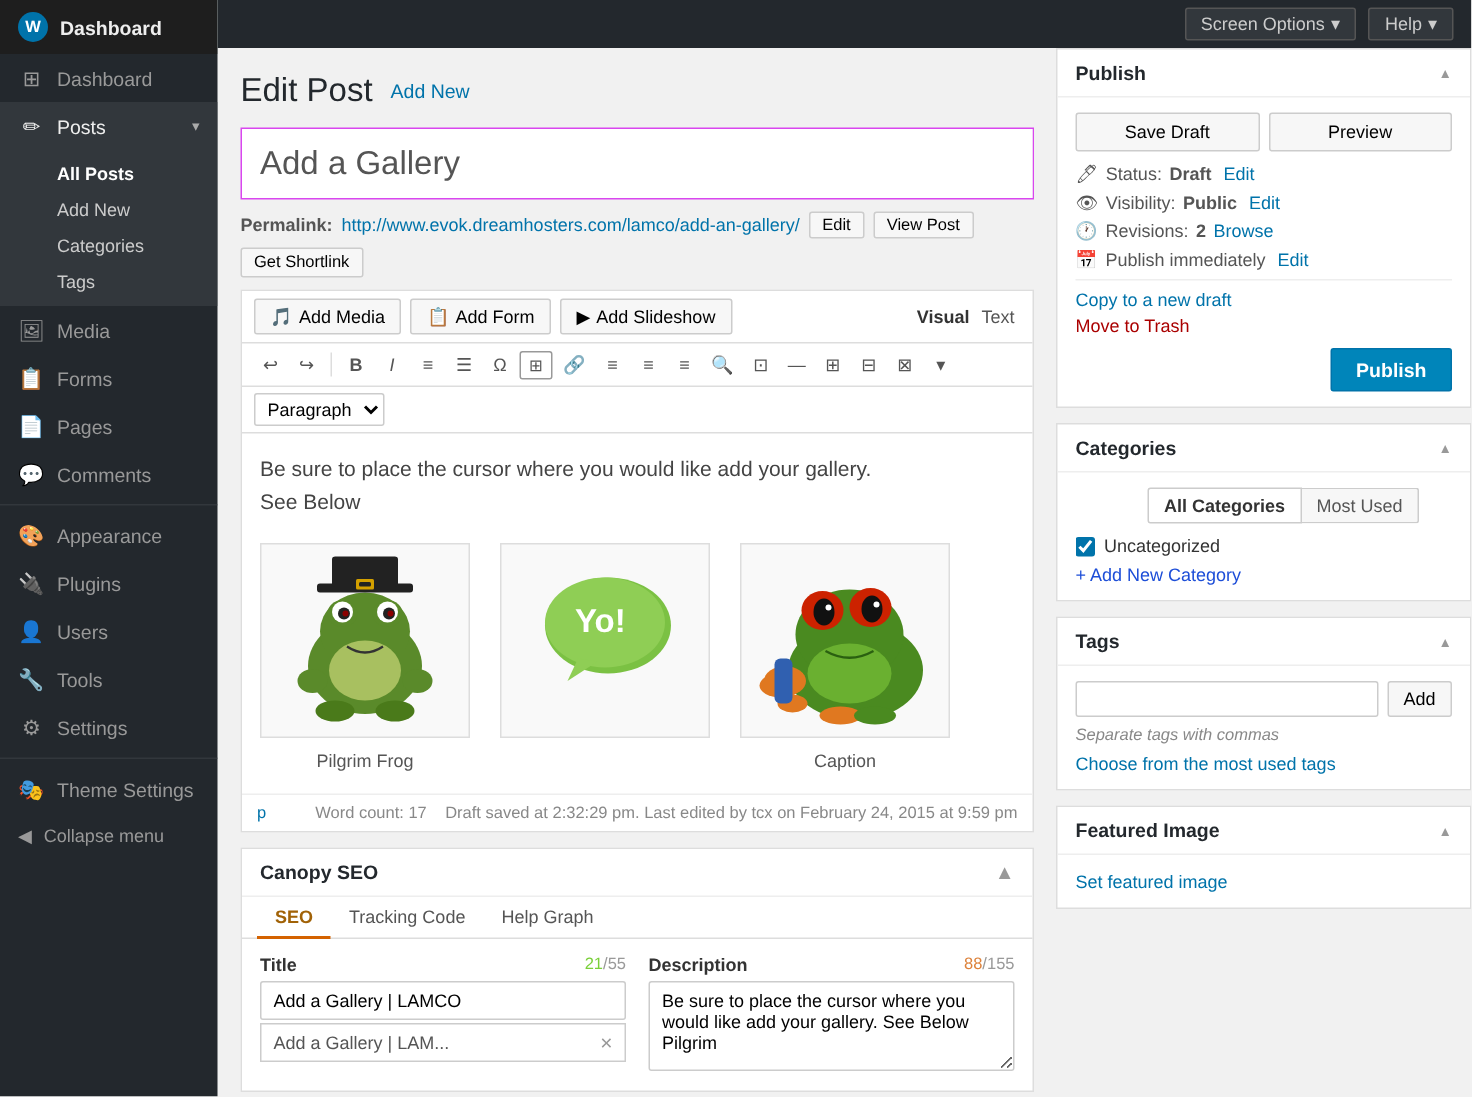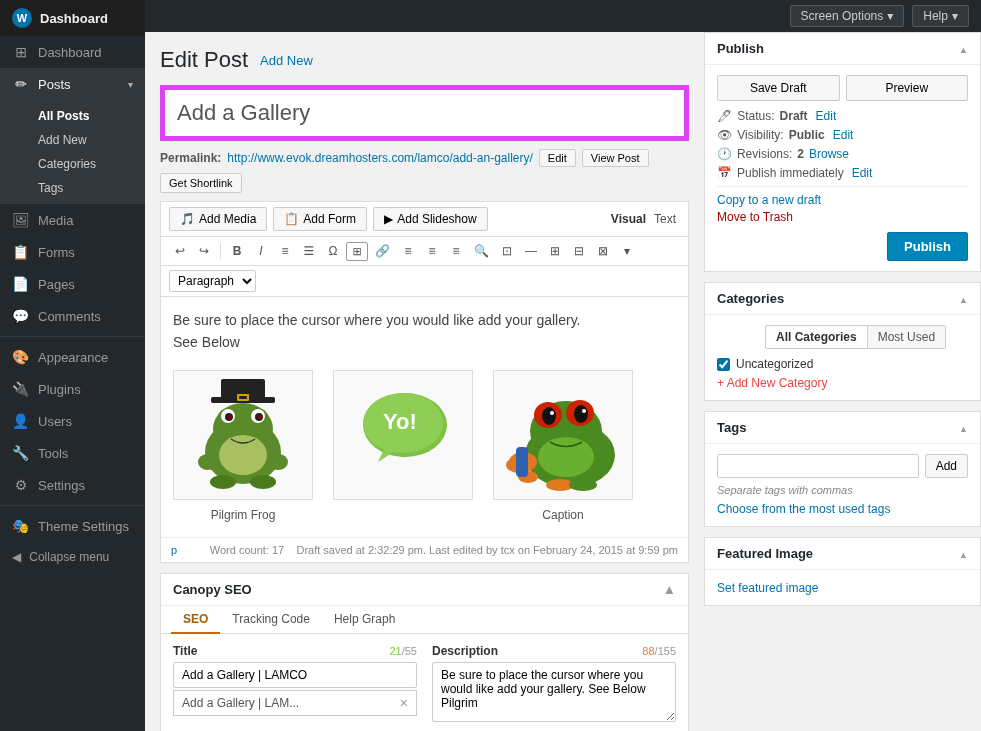--- a/index.html
+++ b/index.html
@@ -91,21 +91,21 @@
     .page-title-bar {
       display: flex; align-items: center; gap: 12px;
       margin-bottom: 12px;
     }
     .page-title-text { font-size: 22px; font-weight: 400; color: #23282d; }
     .add-new-link { color: #0073aa; font-size: 13px; text-decoration: none; cursor: pointer; }
 
     
     .post-title-box {
       background: #fca5a5;
-      border: 5px solid #d946ef;
+      border: 1px solid #d946ef;
       margin-bottom: 8px;
       padding: 0;
     }
     .post-title-input {
       width: 100%;
       border: none;
       outline: none;
       padding: 10px 12px;
       font-size: 22px;
       color: #555;
@@ -330,21 +330,21 @@
 
     
     .categories-tabs { display: flex; gap: 0; margin-bottom: 8px; margin-left: 48px; }
     .cat-tab { padding: 4px 10px; border: 1px solid #ccc; font-size: 12px; cursor: pointer; background: #f7f7f7; color: #555; }
     .cat-tab:first-child { border-radius: 2px 0 0 2px; }
     .cat-tab:last-child { border-radius: 0 2px 2px 0; border-left: none; }
     .cat-tab.active { background: #fff; color: #333; font-weight: bold; }
     .cat-checkbox-row { display: flex; align-items: center; gap: 6px; margin-bottom: 4px; }
     .cat-checkbox { accent-color: #0073aa; }
     .cat-label { font-size: 12px; }
-    .add-cat-link { color: #ef4444; font-size: 12px; cursor: pointer; }
+    .add-cat-link { color: #1d4ed8; font-size: 12px; cursor: pointer; }
 
     
     .tags-input-row { display: flex; gap: 6px; margin-bottom: 6px; }
     .tags-input { flex: 1; border: 1px solid #ccc; padding: 4px 8px; font-size: 12px; border-radius: 2px; }
     .tags-add-btn { background: #f7f7f7; border: 1px solid #ccc; padding: 4px 10px; font-size: 12px; cursor: pointer; border-radius: 2px; }
     .tags-hint { font-size: 11px; color: #888; margin-bottom: 5px; font-style: italic; }
     .tags-link { color: #0073aa; font-size: 12px; cursor: pointer; }
 
     
     .feat-img-link { color: #0073aa; font-size: 12px; cursor: pointer; }

